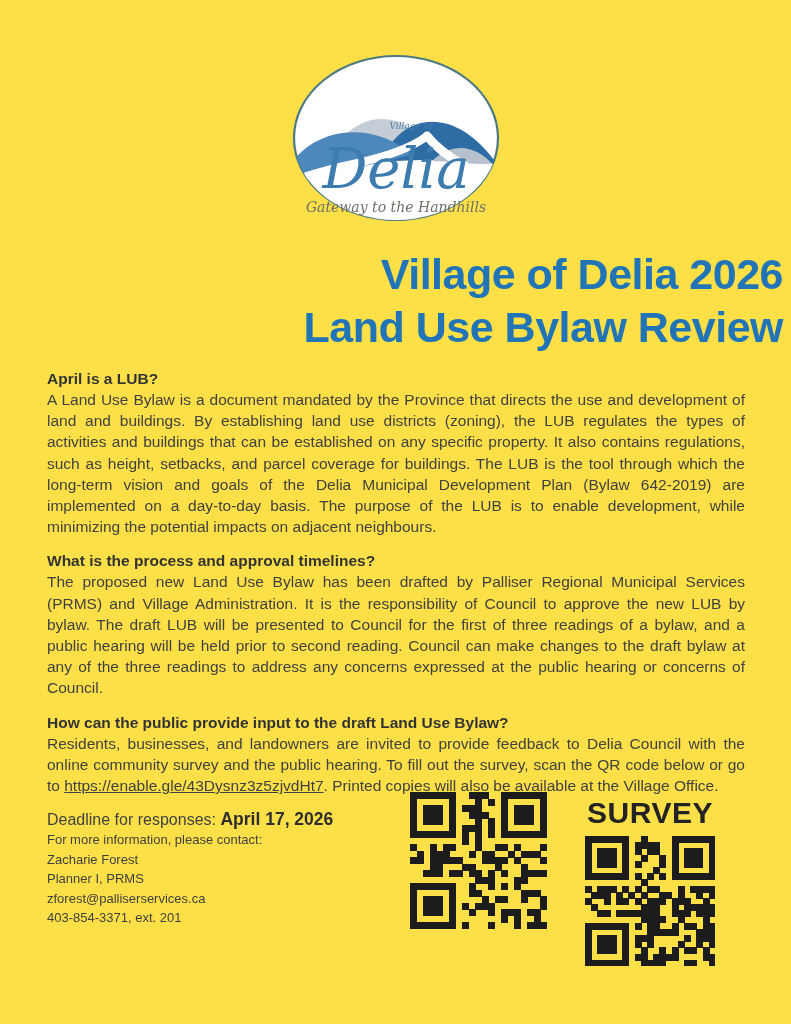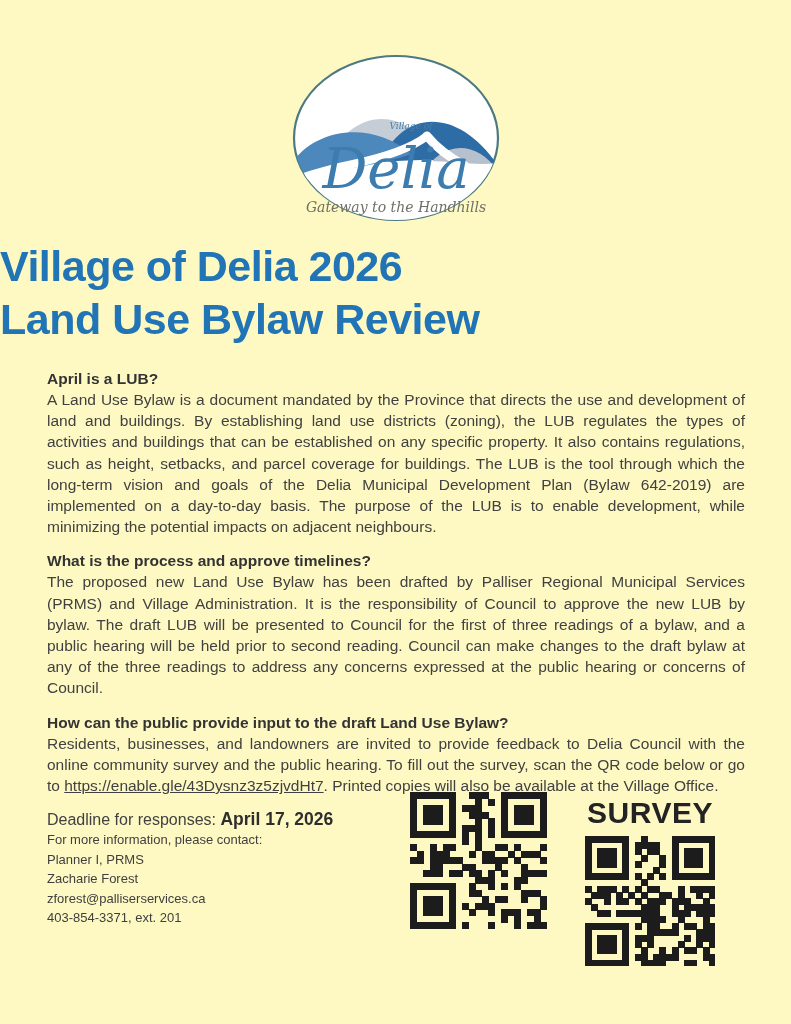--- a/index.html
+++ b/index.html
@@ -1,33 +1,33 @@
 <!DOCTYPE html>
 <html><head>
 <meta charset="utf-8">
 <style>
   html,body{margin:0;padding:0;background:#888;}
   .page{
     position:relative;
     width:791px;height:1024px;
-    background:#fef9c3;
+    background:#fde047;
     margin:0 auto;
     font-family:"Liberation Sans", sans-serif;
     color:#414141;
     overflow:hidden;
   }
   
   .logo{
     position:absolute; top:52px; left:50%; transform:translateX(-50%);
     width:214px; height:174px;
   }
   
   .title{
     position:absolute; top:240px; left:0; right:0;
-    margin:0; text-align:left;
+    margin:8px; text-align:right;
     font-size:43px; line-height:53px; font-weight:700;
     color:#2174b5; letter-spacing:-0.5px;
   }
   
   .content{
     position:absolute; left:47px; width:698px; top:368px;
   }
   .sec-heading{
     margin:0; font-size:15.5px; line-height:21px; font-weight:700; color:#333333;
   }
@@ -89,33 +89,33 @@
   <h1 class="title">
     <span>Village of Delia 2026</span><br>
     <span>Land Use Bylaw Review</span>
   </h1>
 
   <div class="content">
 
     <h2 class="sec-heading">April is a LUB?</h2>
     <p class="sec-body">A Land Use Bylaw is a document mandated by the Province that directs the use and development of land and buildings. By establishing land use districts (zoning), the LUB regulates the types of activities and buildings that can be established on any specific property. It also contains regulations, such as height, setbacks, and parcel coverage for buildings. The LUB is the tool through which the long-term vision and goals of the Delia Municipal Development Plan (Bylaw 642-2019) are implemented on a day-to-day basis. The purpose of the LUB is to enable development, while minimizing the potential impacts on adjacent neighbours.</p>
 
-    <h2 class="sec-heading">What is the process and approve timelines?</h2>
+    <h2 class="sec-heading">What is the process and approval timelines?</h2>
     <p class="sec-body">The proposed new Land Use Bylaw has been drafted by Palliser Regional Municipal Services (PRMS) and Village Administration. It is the responsibility of Council to approve the new LUB by bylaw. The draft LUB will be presented to Council for the first of three readings of a bylaw, and a public hearing will be held prior to second reading. Council can make changes to the draft bylaw at any of the three readings to address any concerns expressed at the public hearing or concerns of Council.</p>
 
     <h2 class="sec-heading">How can the public provide input to the draft Land Use Bylaw?</h2>
     <p class="sec-body"><span>Residents, businesses, and landowners are invited to provide feedback to Delia Council with the online community survey and the public hearing. To fill out the survey, scan the QR code below or go to </span><a class="inline-link">https://enable.gle/43Dysnz3z5zjvdHt7</a><span>. Printed copies will also be available at the Village Office.</span></p>
 
     <div class="deadline"><span>Deadline for responses: </span><b>April 17, 2026</b></div>
   </div>
 
   <div class="contact">
       <div>For more information, please contact:</div>
+      <div>Zacharie Forest</div>
       <div>Planner I, PRMS</div>
-      <div>Zacharie Forest</div>
       <div>zforest@palliserservices.ca</div>
       <div>403-854-3371, ext. 201</div>
     </div>
 
   <div class="qr-col draft">
     <div class="qr-box"><svg width="137" height="137" shape-rendering="crispEdges">
           <rect x="0.00" y="0.00" width="7" height="7" fill="#1c1c1c"></rect>
           <rect x="6.52" y="0.00" width="7" height="7" fill="#1c1c1c"></rect>
           <rect x="13.05" y="0.00" width="7" height="7" fill="#1c1c1c"></rect>
           <rect x="19.57" y="0.00" width="7" height="7" fill="#1c1c1c"></rect>

